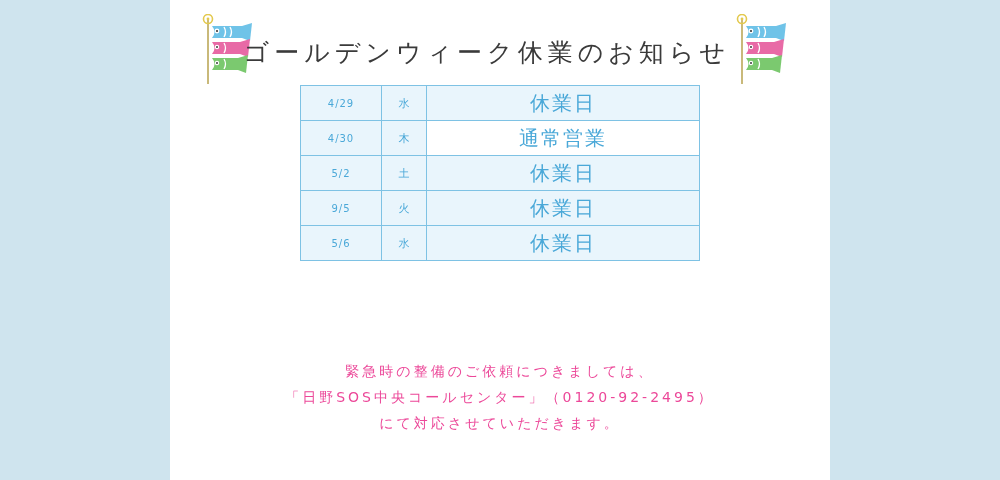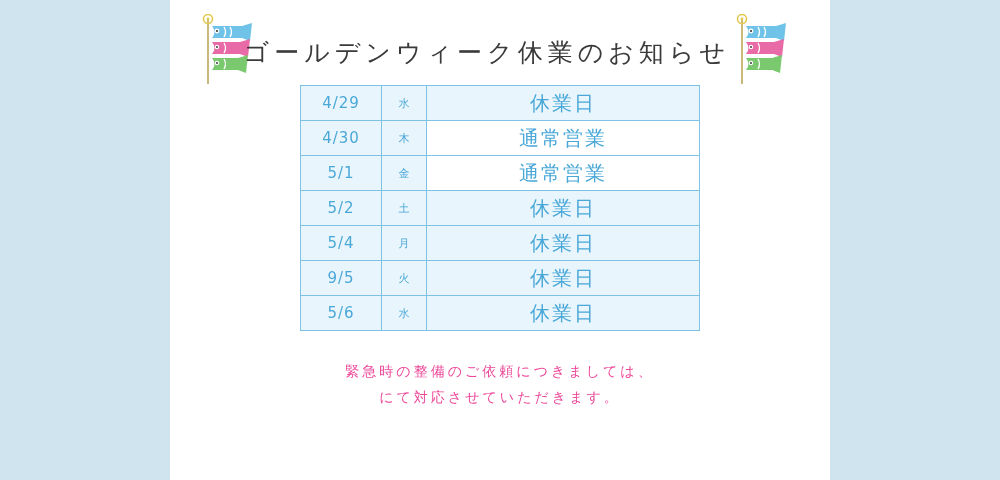--- a/index.html
+++ b/index.html
@@ -62,21 +62,21 @@
   table.schedule td {
     border: 1px solid #7ec2e4;
     height: 32px;
     text-align: center;
     vertical-align: middle;
     color: #4aa8d8;
     font-family: "DejaVu Sans", sans-serif;
   }
   td.c-date {
     width: 78px;
-    font-size: 15px;
+    font-size: 10px;
     letter-spacing: 1px;
   }
   td.c-dow {
     width: 42px;
     font-size: 11px;
   }
   td.c-status {
     font-size: 20px;
     letter-spacing: 2px;
   }
@@ -185,47 +185,38 @@
         <tr class="closed">
           <td class="c-date">4/29</td>
           <td class="c-dow">水</td>
           <td class="c-status">休業日</td>
         </tr>
         <tr class="open">
           <td class="c-date">4/30</td>
           <td class="c-dow">木</td>
           <td class="c-status">通常営業</td>
         </tr>
-        <tr class="open">
-          <td class="c-date">5/1</td>
-          <td class="c-dow">金</td>
-          <td class="c-status">通常営業</td>
-        </tr>
         <tr class="closed">
           <td class="c-date">5/2</td>
           <td class="c-dow">土</td>
-          <td class="c-status">休業日</td>
-        </tr>
-        <tr class="closed">
-          <td class="c-date">5/4</td>
-          <td class="c-dow">月</td>
           <td class="c-status">休業日</td>
         </tr>
         <tr class="closed">
           <td class="c-date">9/5</td>
           <td class="c-dow">火</td>
           <td class="c-status">休業日</td>
         </tr>
         <tr class="closed">
           <td class="c-date">5/6</td>
           <td class="c-dow">水</td>
           <td class="c-status">休業日</td>
         </tr>
       </tbody>
     </table>
   </div>
 
   <div class="notes">
     <div class="line">緊急時の整備のご依頼につきましては、</div>
+    <div class="line">「日野SOS中央コールセンター」（0120-92-2495）</div>
     <div class="line">にて対応させていただきます。</div>
   </div>
 
 </div>
 
 </body></html>

